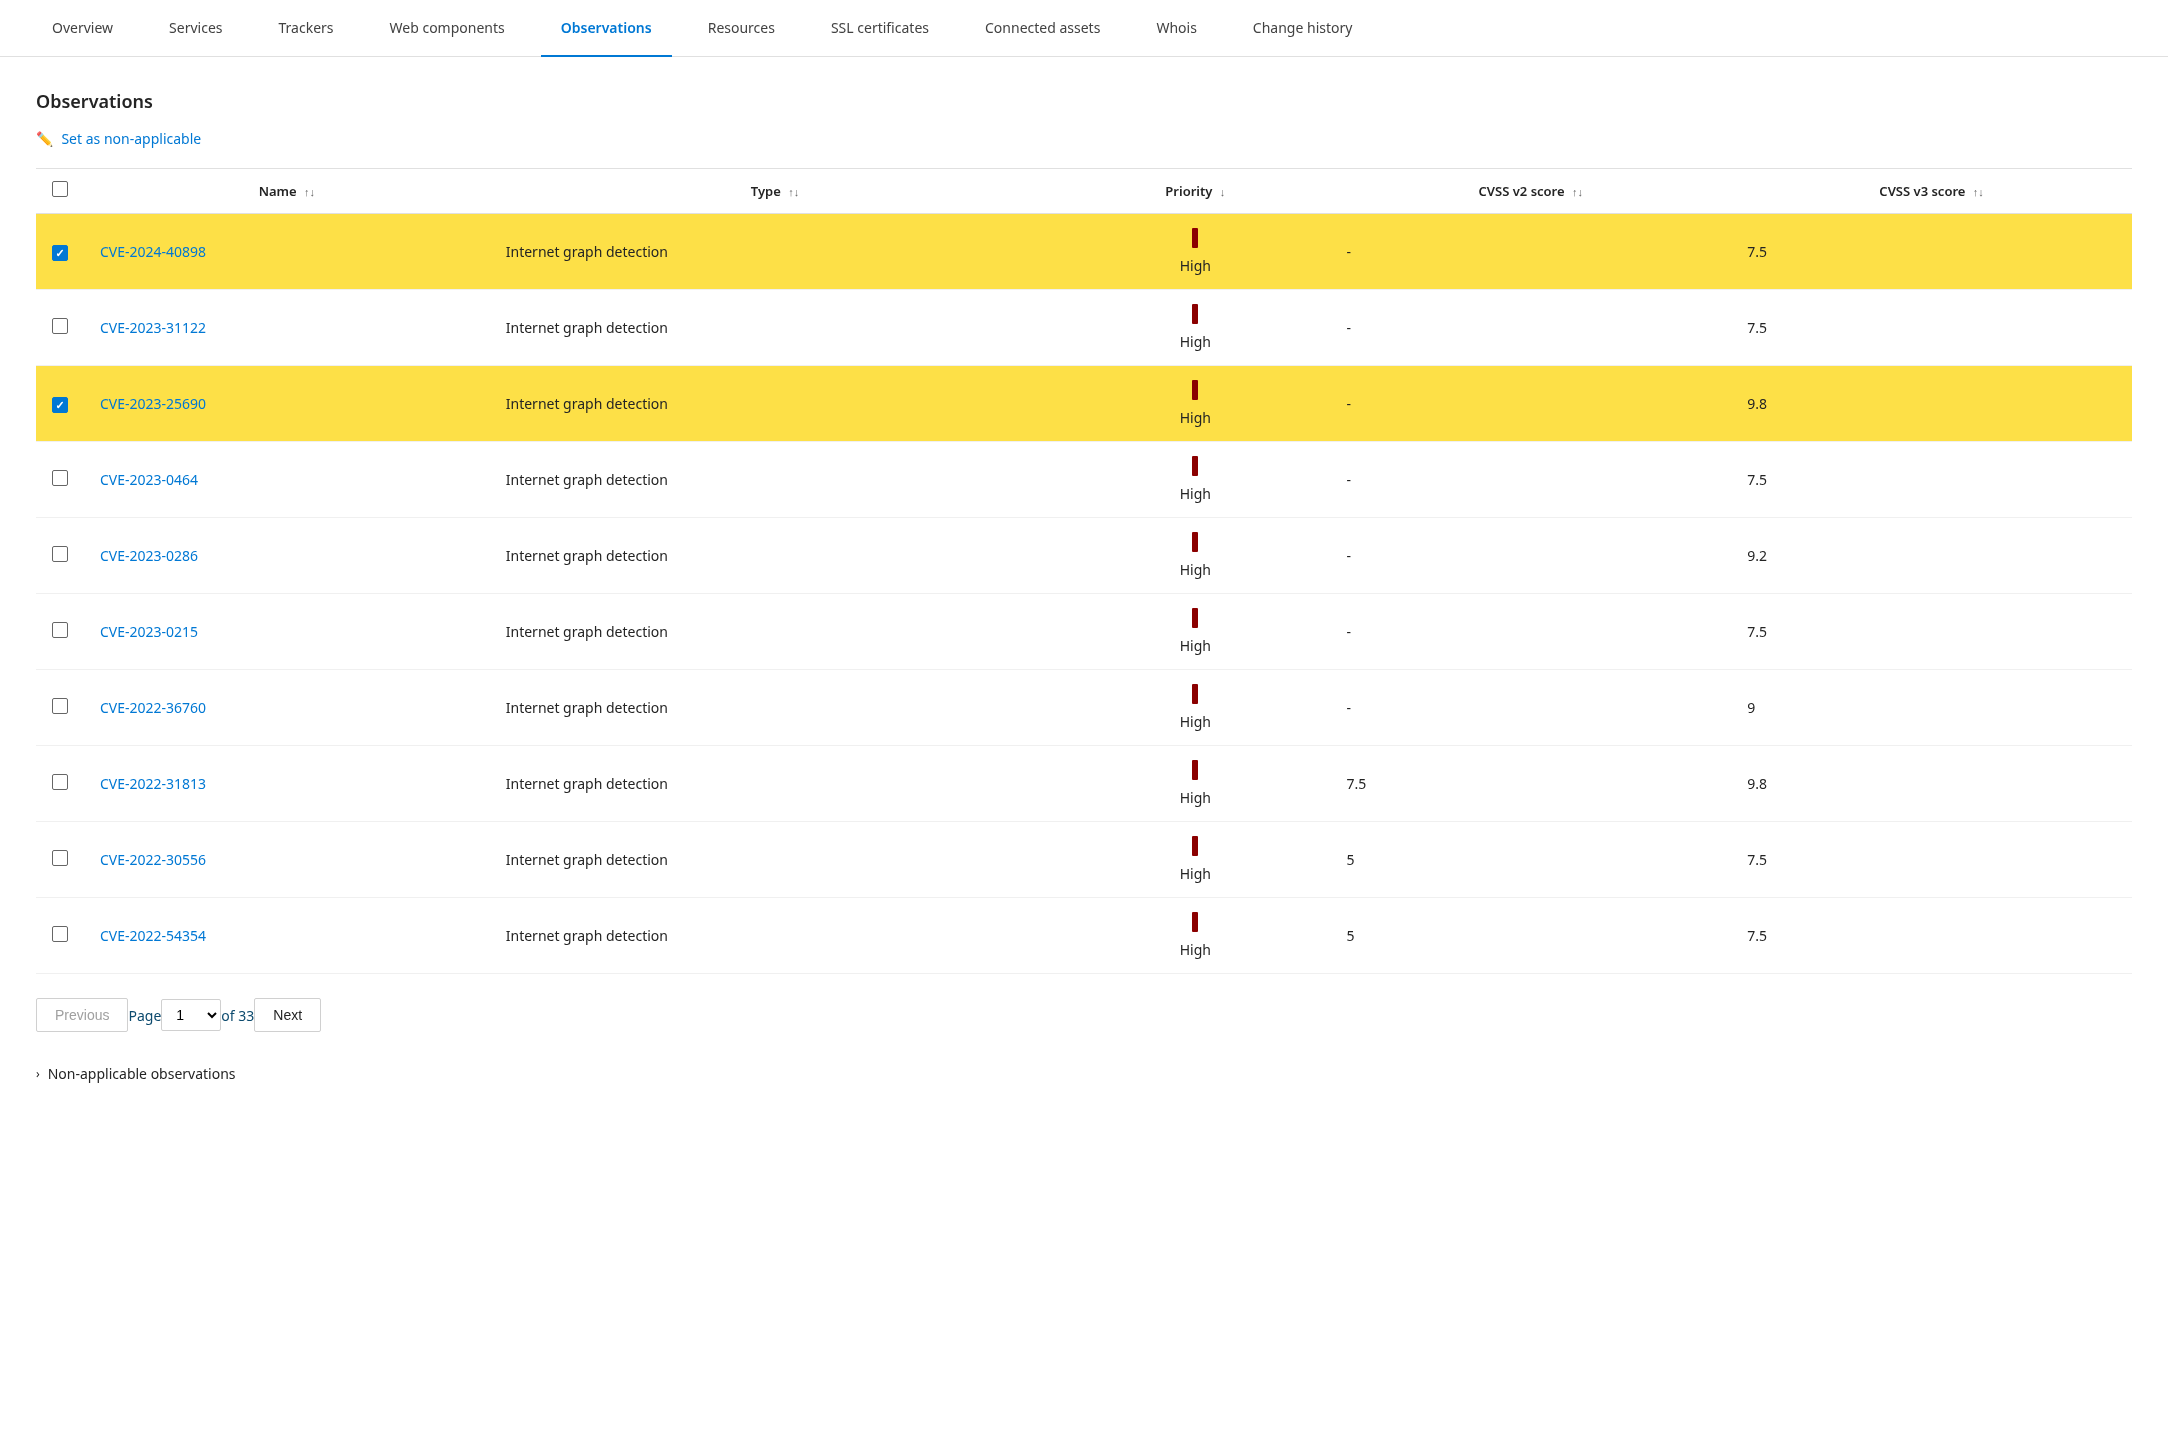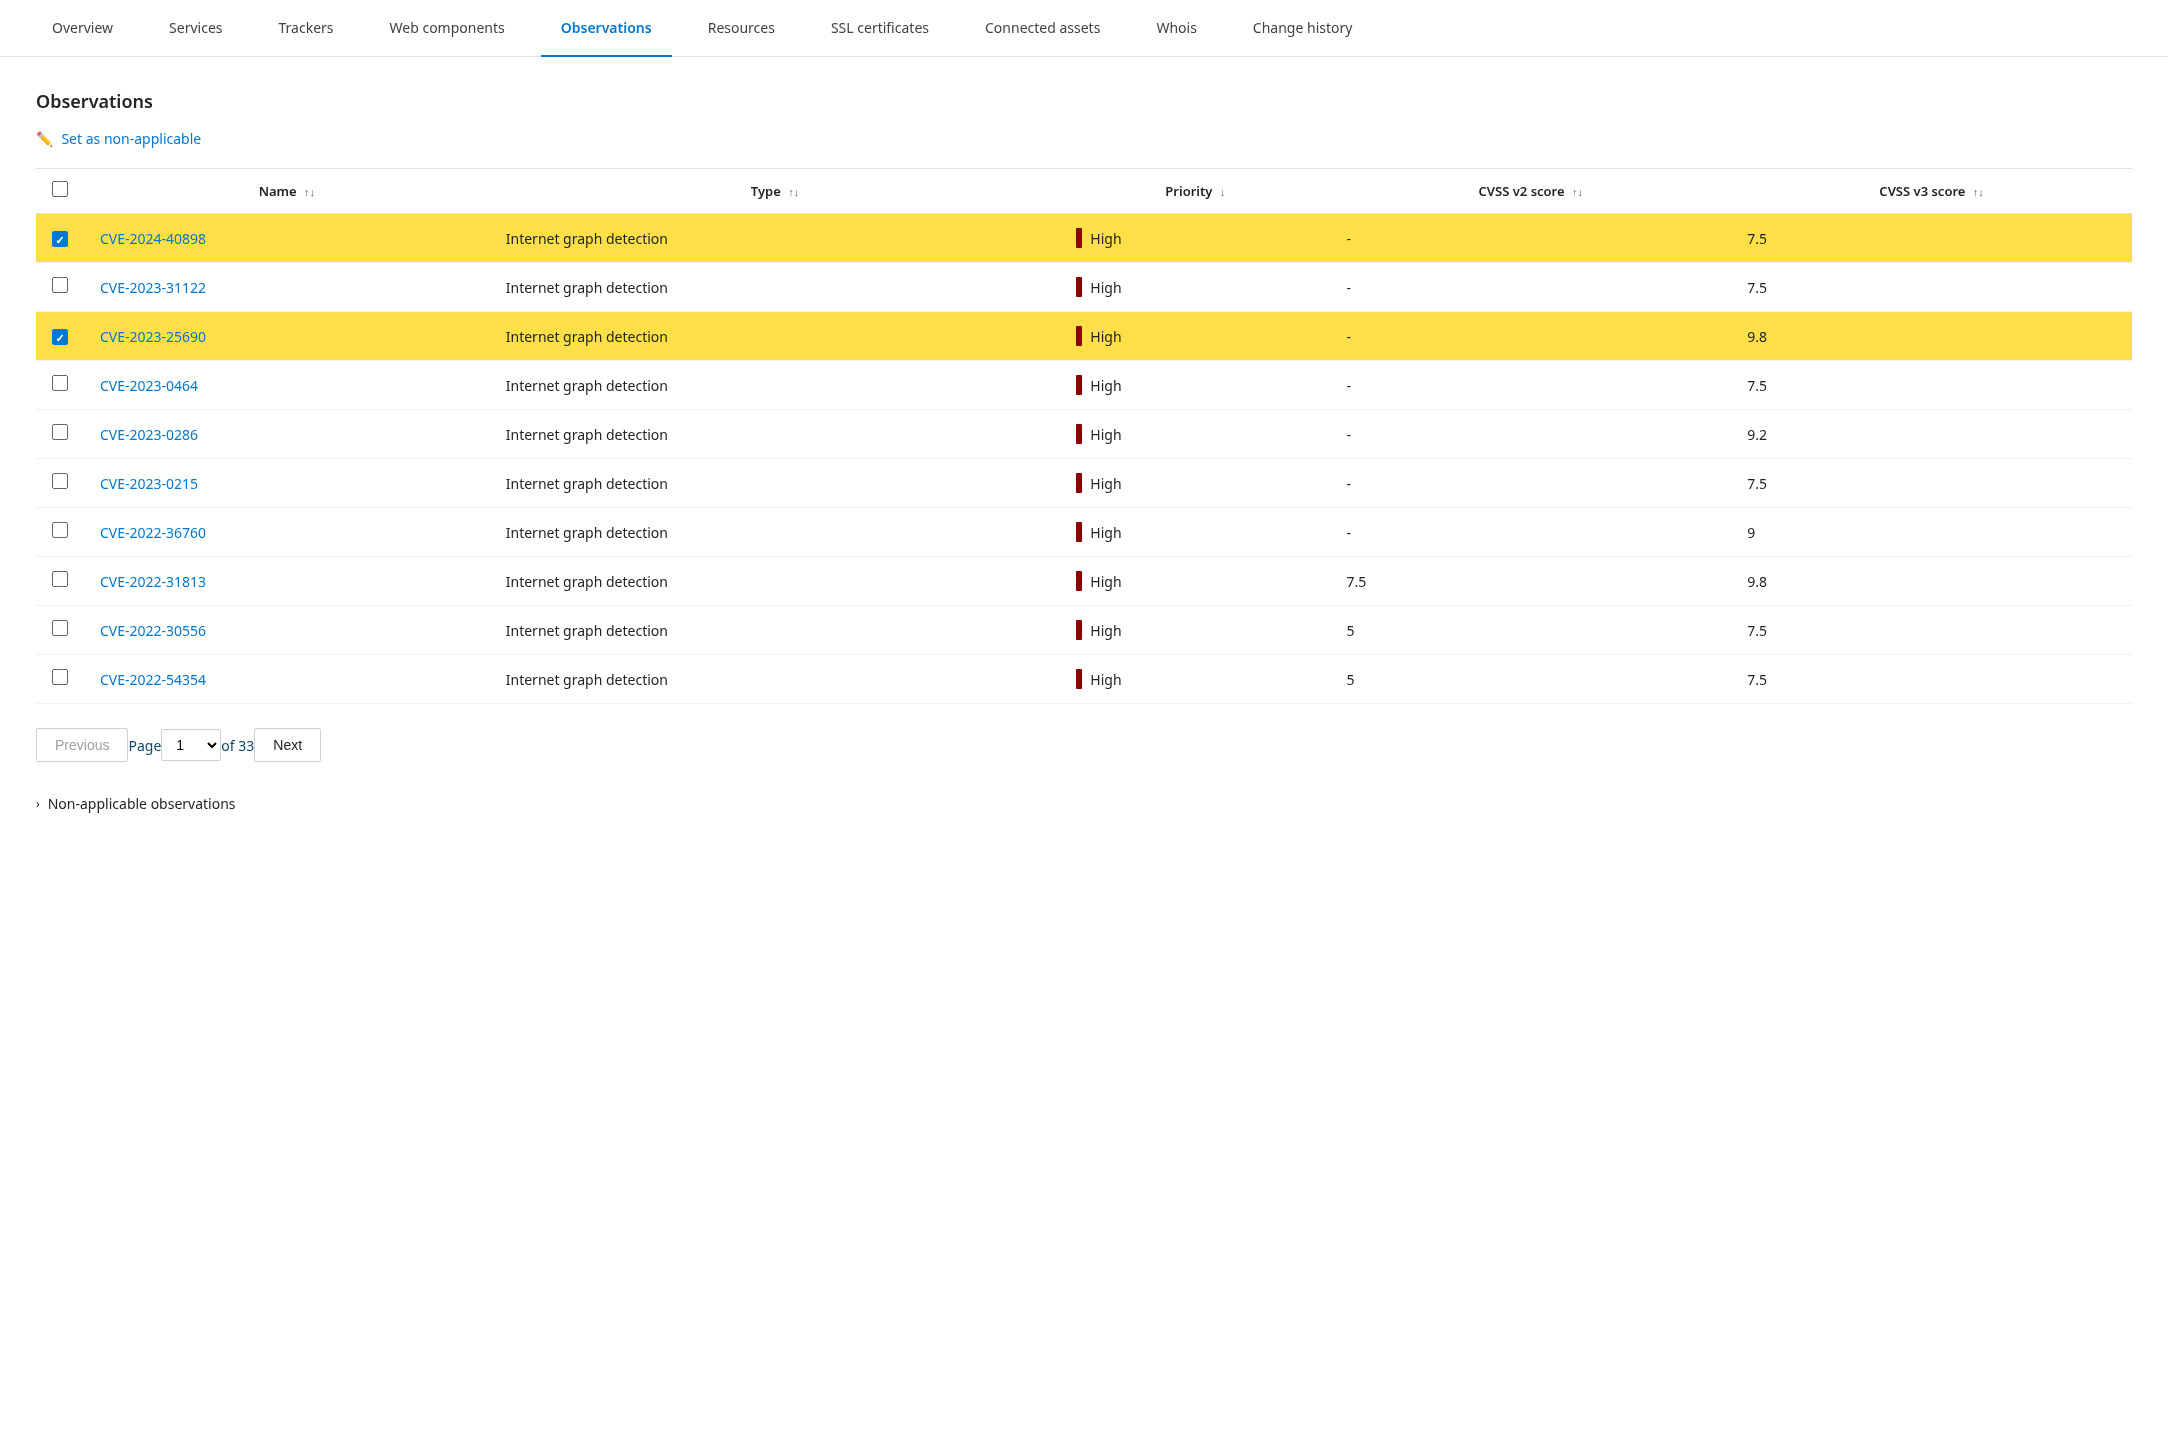--- a/index.html
+++ b/index.html
@@ -119,20 +119,21 @@
     .cve-link {
       color: #0078d4;
       cursor: pointer;
       text-decoration: none;
     }
 
     .priority-cell {
       display: flex;
       align-items: center;
       gap: 8px;
+      flex-direction: column;
     }
     .priority-bar {
       width: 6px;
       height: 20px;
       background: #8b0000;
       border-radius: 1px;
       flex-shrink: 0;
     }
 
     

